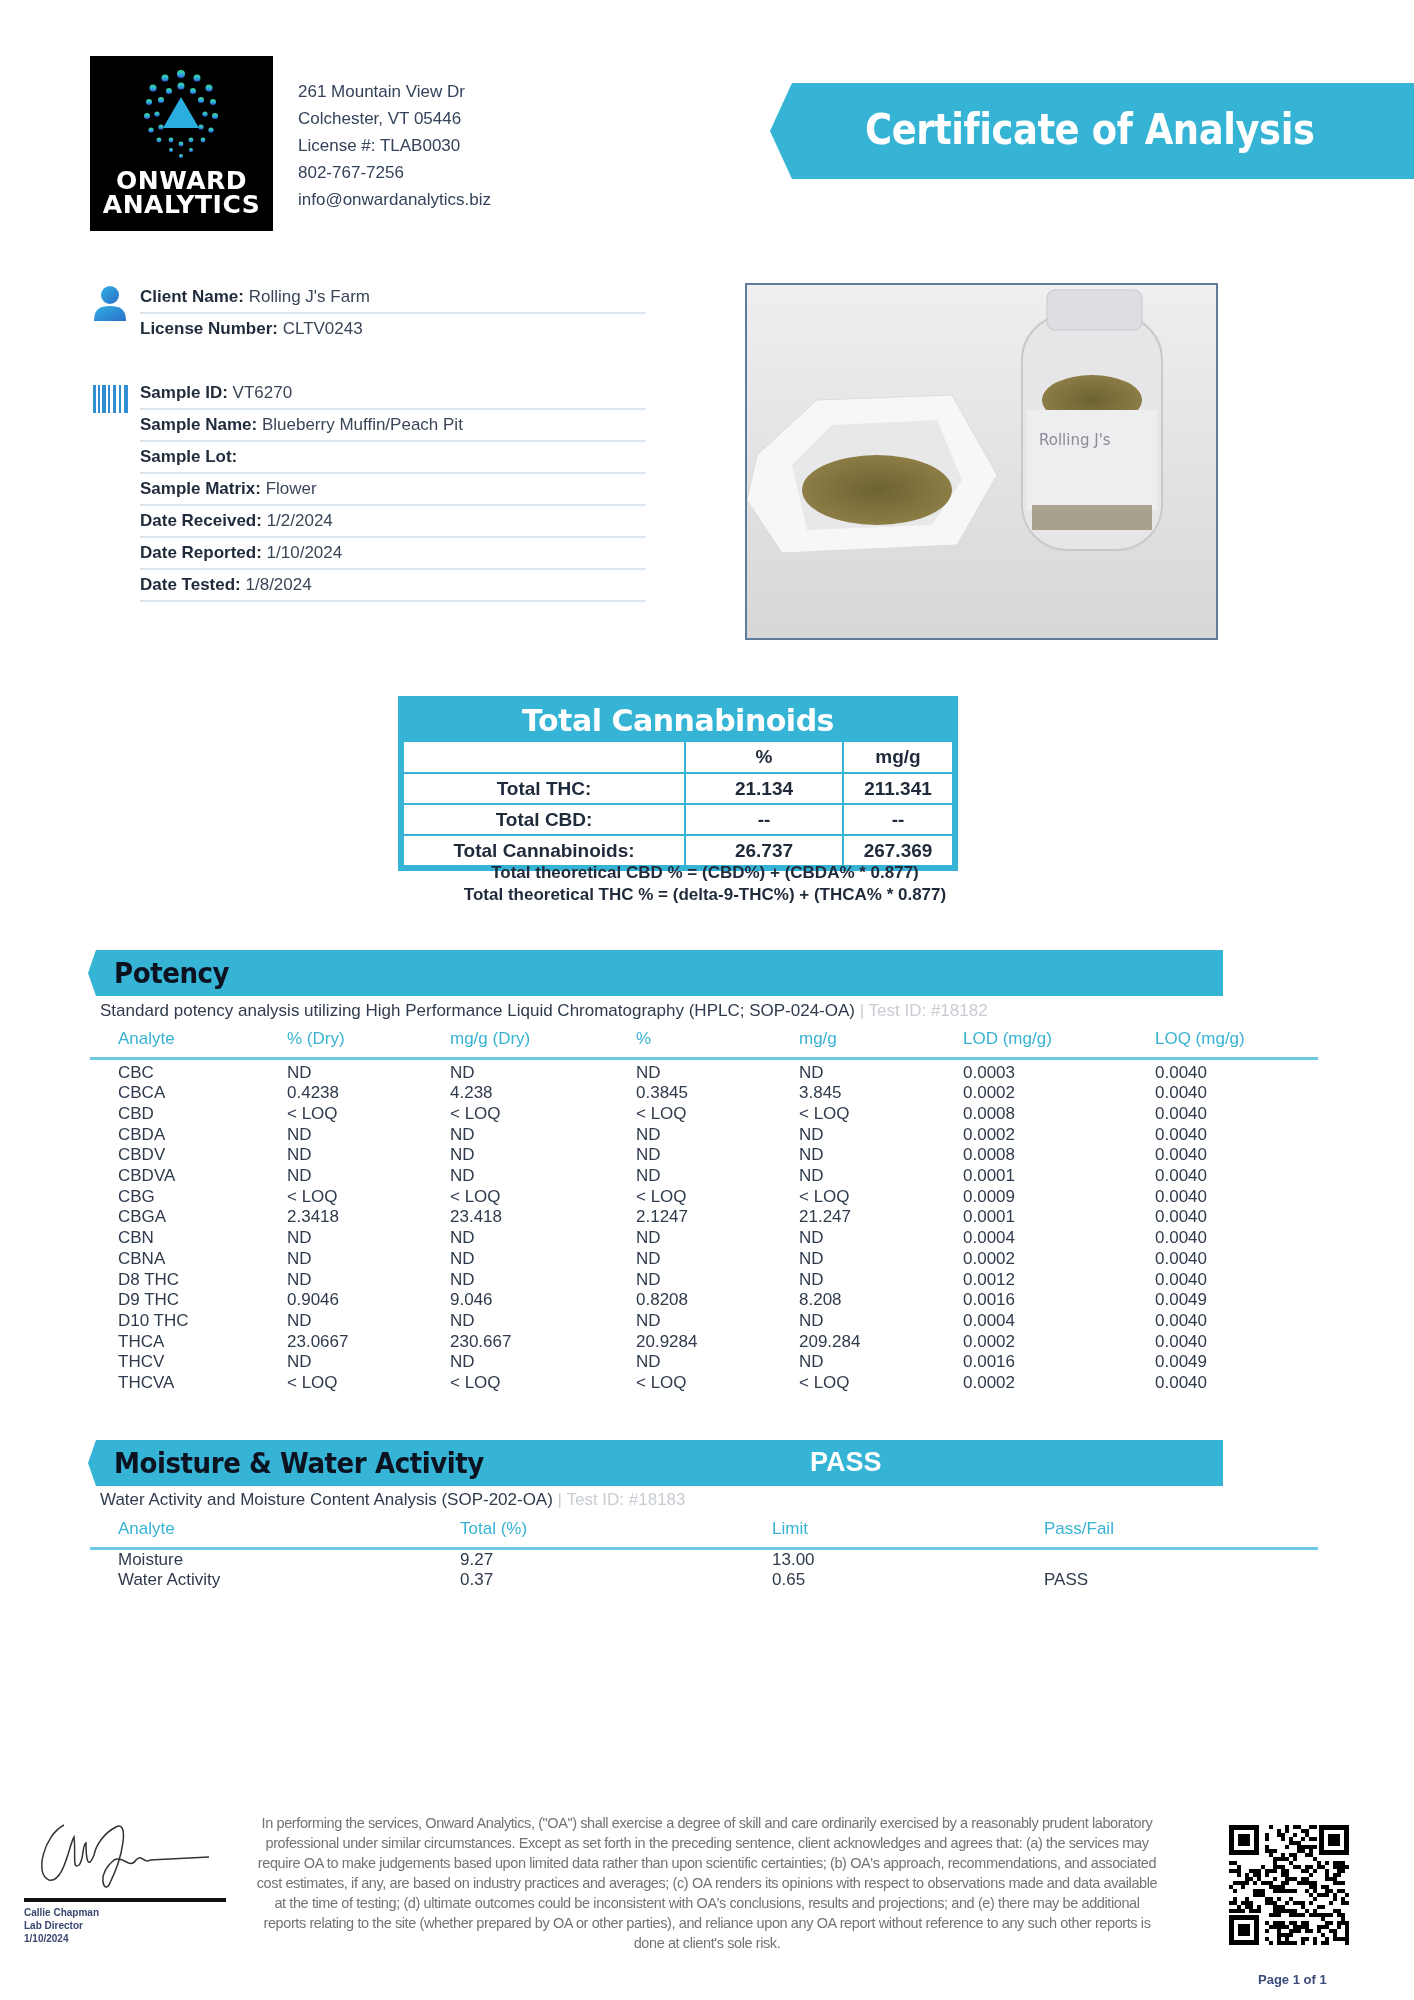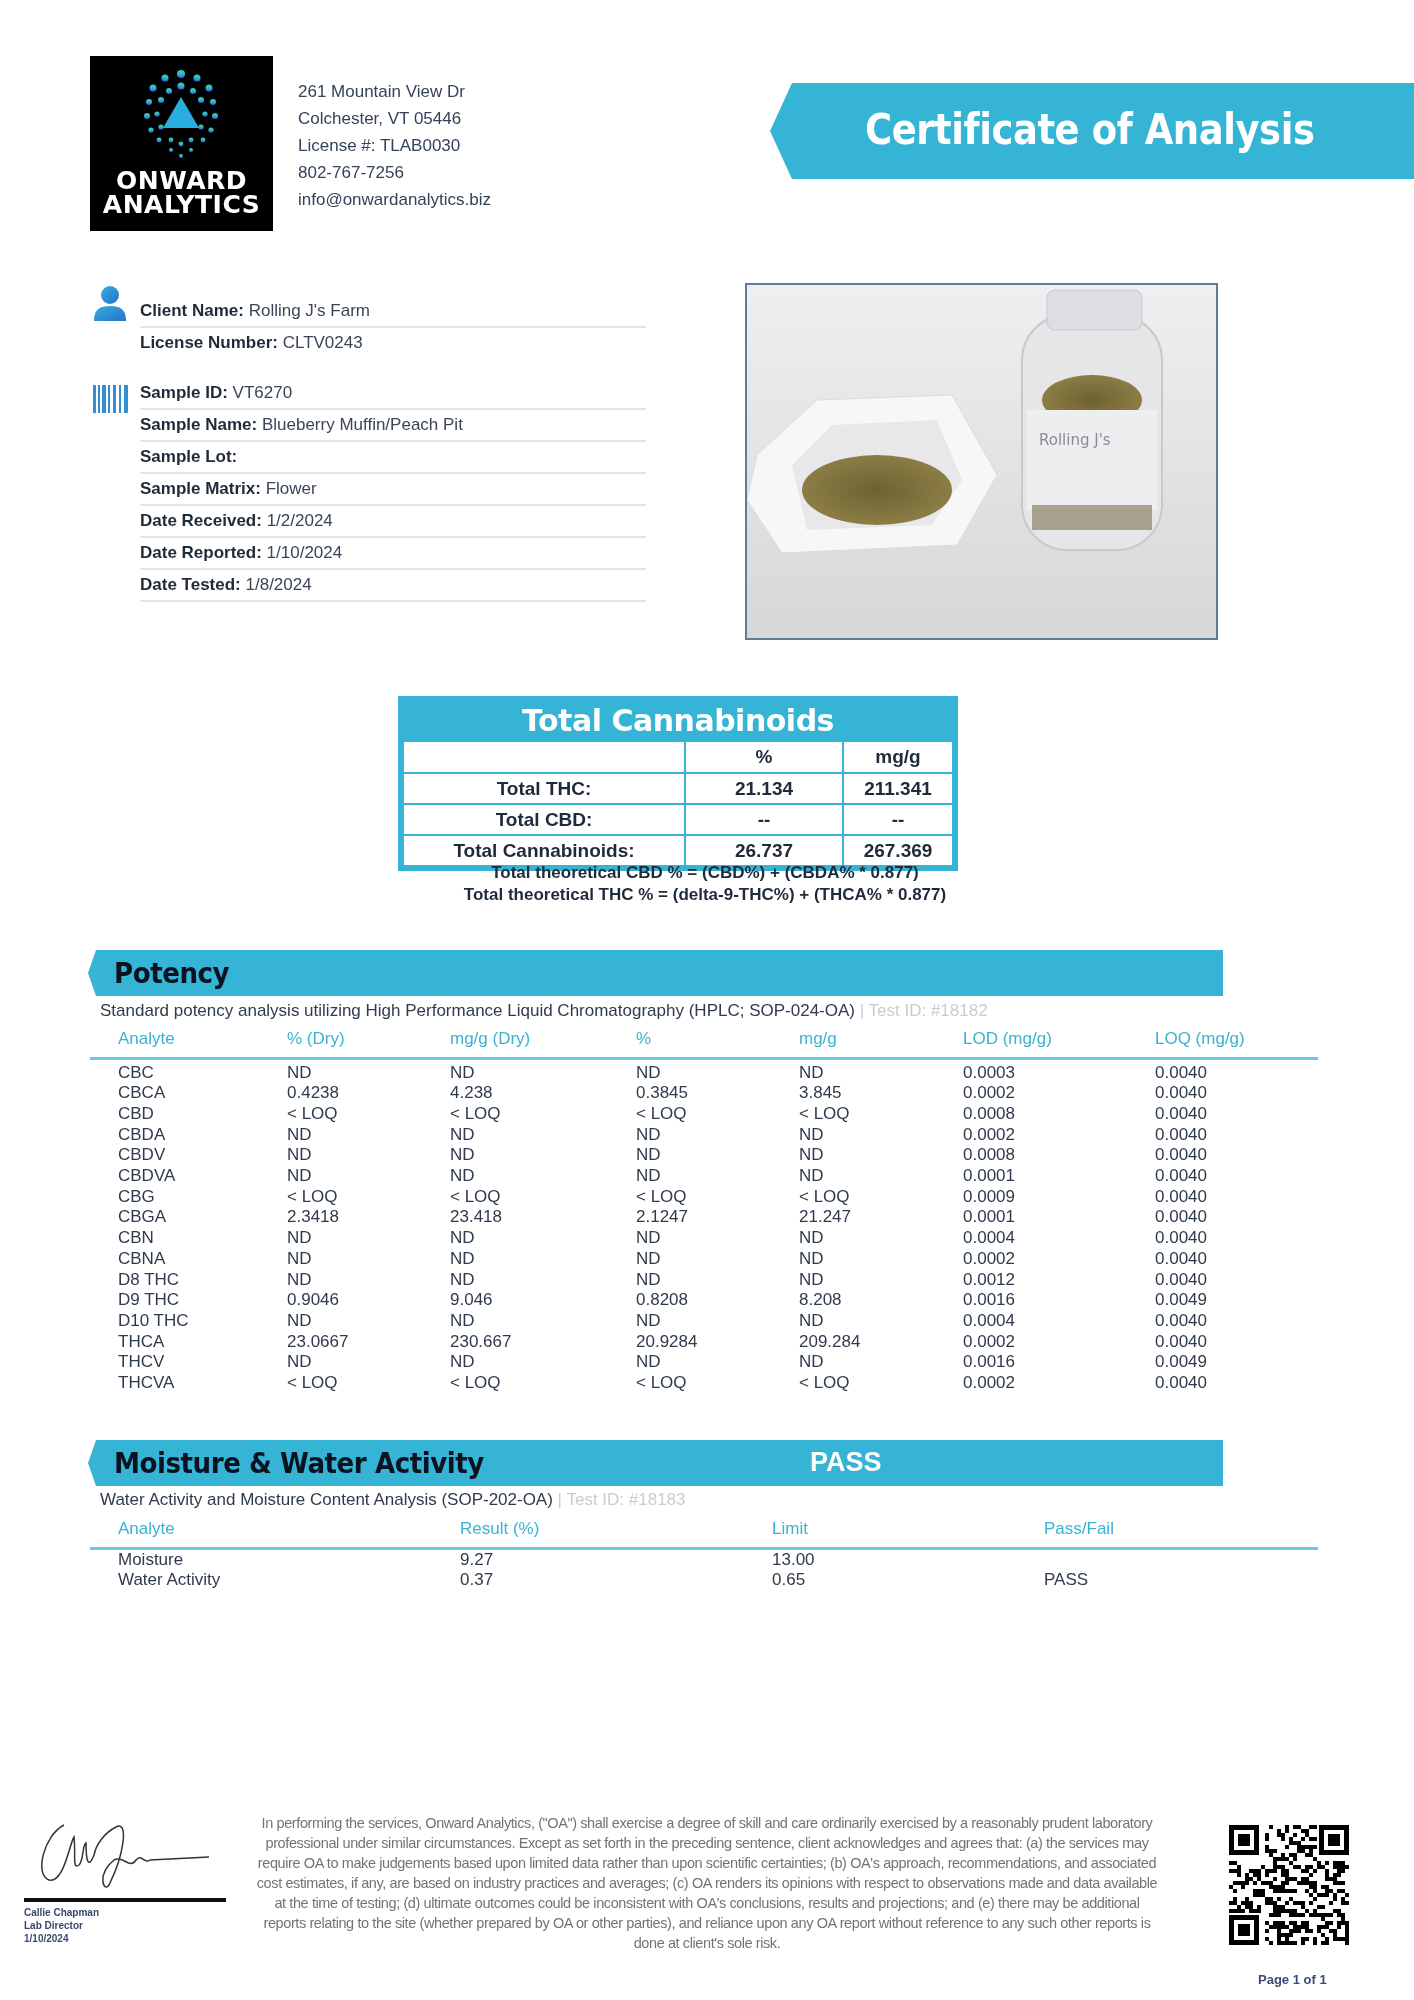--- a/index.html
+++ b/index.html
@@ -18,21 +18,21 @@
   .coa-banner { position: absolute; left: 770px; top: 83px; width: 644px; height: 96px; }
   .coa-banner svg { position: absolute; left: 0; top: 0; }
   .coa-title { position: absolute; left: 95px; top: 22px; font-size: 42px; font-weight: bold; color: #ffffff; font-family: "DejaVu Sans", sans-serif; letter-spacing: -0.5px; transform: scaleX(0.88); transform-origin: left; white-space: nowrap; }
 
   
   .icon-user { position: absolute; left: 92px; top: 285px; }
   .icon-barcode { position: absolute; left: 92px; top: 383px; }
   .info-block { position: absolute; left: 140px; width: 506px; }
   .info-row { height: 32px; border-bottom: 2px solid #dde5ef; font-size: 17px; line-height: 30px; color: #3a4658; white-space: nowrap; }
   .info-row .k { font-weight: bold; color: #1f2a3a; }
-  .client-block { top: 296px; }
+  .client-block { top: 282px; }
   .sample-block { top: 378px; }
 
   .photo-frame { position: absolute; left: 745px; top: 283px; width: 473px; height: 357px; border: 2px solid #5e7b9a; background: #a3a3a3; overflow: hidden; }
 
   
   .tc { position: absolute; left: 398px; top: 667px; width: 560px; border: 4px solid #35b4d5; background: #fff; margin-top: 29px; }
   .tc-head { height: 42px; background: #35b4d5; color: #fff; font-weight: bold; font-size: 30px; text-align: center; line-height: 42px; font-family: "DejaVu Sans", sans-serif; letter-spacing: -0.5px; }
   .tc table { width: 100%; border-collapse: collapse; }
   .tc td { border: 2px solid #35b4d5; font-weight: bold; font-size: 19px; text-align: center; color: #1f2a3a; height: 31px; }
   .tc td.c0 { width: 282px; }
@@ -418,21 +418,21 @@
 <table class="data-table moist-table">
   <colgroup>
     <col style="width:342px">
       <col style="width:312px">
       <col style="width:272px">
       <col>
   </colgroup>
   <thead>
     <tr>
       <th>Analyte</th>
-      <th>Result (%)</th>
+      <th>Total (%)</th>
       <th>Limit</th>
       <th>Pass/Fail</th>
     </tr>
   </thead>
   <tbody id="moist-body">
       <tr>
         <td>Moisture</td>
         <td>9.27</td>
         <td>13.00</td>
         <td></td>

